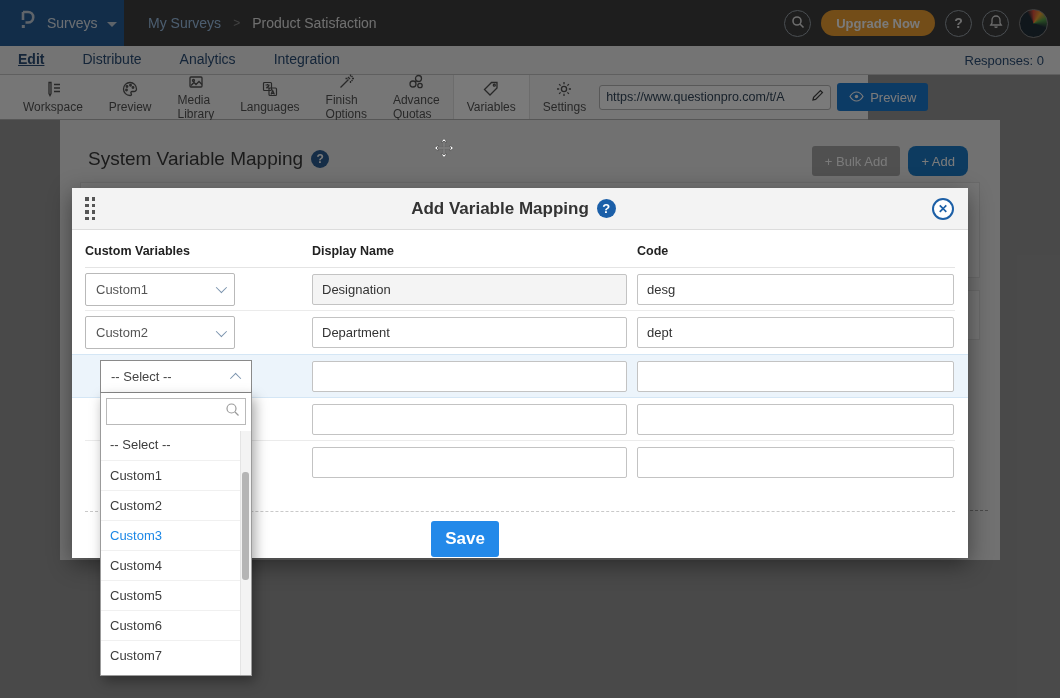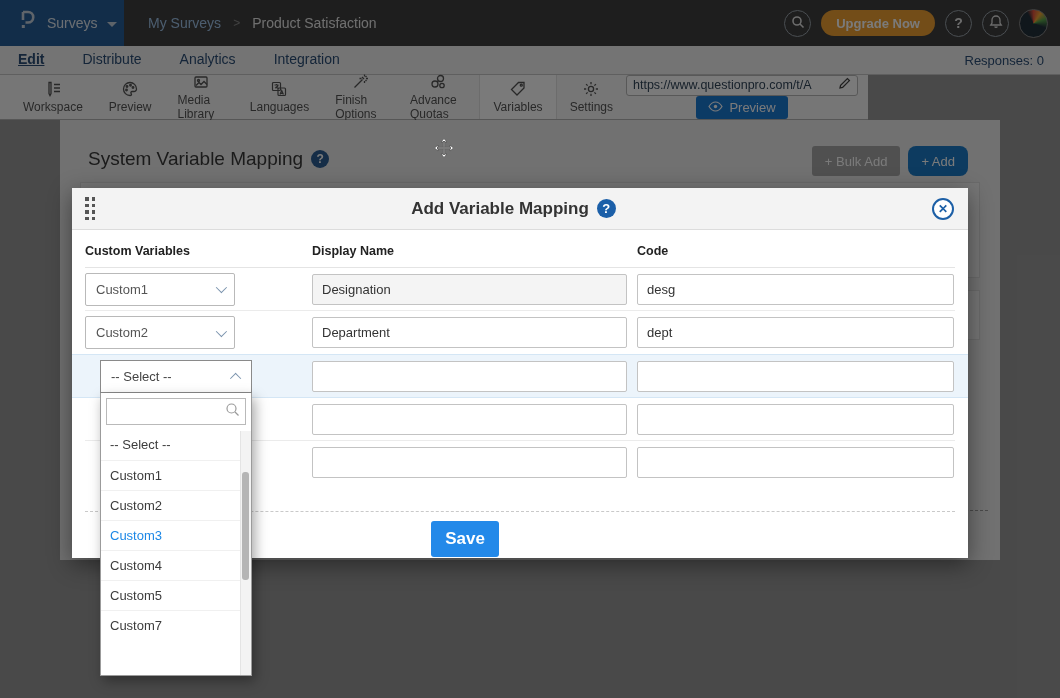--- a/index.html
+++ b/index.html
@@ -25,21 +25,21 @@
   
   .tabrow { position:absolute; left:0; top:46px; width:1060px; height:29px; background:#f2f2f2; border-bottom:1px solid #c7c7c7; display:flex; align-items:stretch; padding-left:14px; }
   .tab { display:flex; align-items:center; padding:0 4px; margin-right:30px; font-size:14px; color:#2c4f77; border-bottom:2px solid transparent; cursor:pointer; }
   .tab.active { text-decoration:underline; font-weight:bold; }
   .responses { margin-left:auto; display:flex; align-items:center; padding-right:16px; font-size:13px; color:#2c4f77; }
   
   .toolbar { position:absolute; left:0; top:75px; width:868px; height:45px; background:#f7f7f7; border-bottom:1px solid #b5b5b5; display:flex; align-items:stretch; padding-left:10px; }
   .titem { display:flex; flex-direction:column; align-items:center; justify-content:center; gap:2px; padding:0 13px; color:#555; font-size:12px; }
   .titem.active { background:#fff; border-left:1px solid #e2e2e2; border-right:1px solid #e2e2e2; }
   .titem svg { display:block; }
-  .toolbar-right { margin-left:auto; display:flex; align-items:center; gap:0; padding-right:10px;flex-direction:column; }
+  .toolbar-right { margin-left:auto; display:flex; align-items:center; gap:6px; padding-right:10px; }
   .url-box { width:232px; height:25px; background:#fff; border:1px solid #b9b9b9; border-radius:3px; display:flex; align-items:center; padding:0 6px; }
   .url-input { flex:1; border:none; outline:none; font-size:12.5px; color:#33475b; background:transparent; font-family:inherit; min-width:0; }
   .preview-btn { height:28px; background:#1b7bd4; border:none; border-radius:3px; color:#fff; font-size:13px; padding:0 12px; display:flex; align-items:center; gap:6px; font-family:inherit; }
   
   .content-card { position:absolute; left:60px; top:120px; width:940px; height:440px; background:#ececec; }
   .page-title-row { position:absolute; left:28px; top:28px; display:flex; align-items:center; gap:8px; }
   .page-title { font-size:19px; color:#3a3a3a; }
   .help-badge { width:18px; height:18px; border-radius:50%; background:#2c5f94; color:#fff; font-size:12px; font-weight:bold; display:inline-flex; align-items:center; justify-content:center; }
   .hdr-btns { position:absolute; right:32px; top:26px; display:flex; gap:8px; }
   .btn-gray { height:30px; background:#a8a8a8; border:none; border-radius:3px; color:#fff; font-size:13px; padding:0 13px; font-family:inherit; }
@@ -360,20 +360,21 @@
               </svg>
             </span>
           </div>
           <div class="dd-opts">
             <div class="dd-opt">-- Select --</div>
             <div class="dd-opt">Custom1</div>
             <div class="dd-opt">Custom2</div>
             <div class="dd-opt hl">Custom3</div>
             <div class="dd-opt">Custom4</div>
             <div class="dd-opt">Custom5</div>
+            <div class="dd-opt">Custom6</div>
             <div class="dd-opt">Custom7</div>
           </div>
           <div class="dd-track">
             <div class="dd-thumb"></div>
           </div>
         </div>
       </div>
 
     </div>
   </div>

